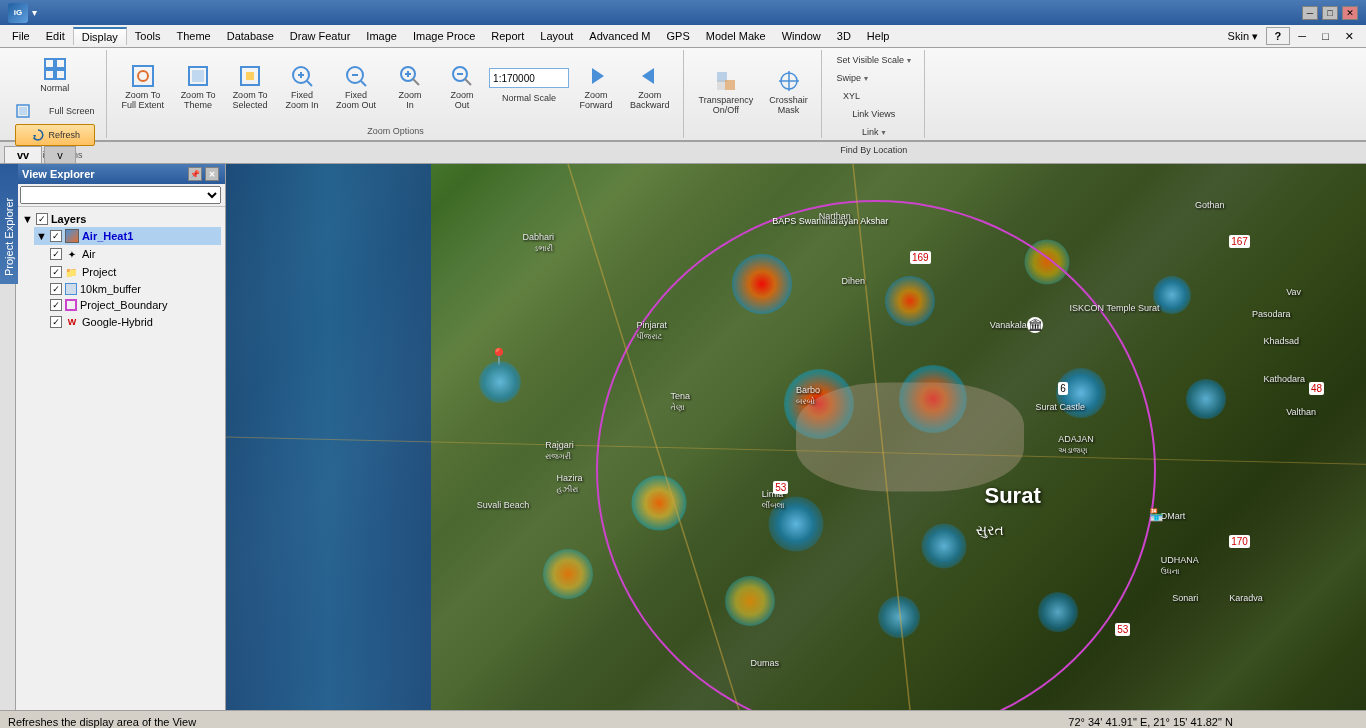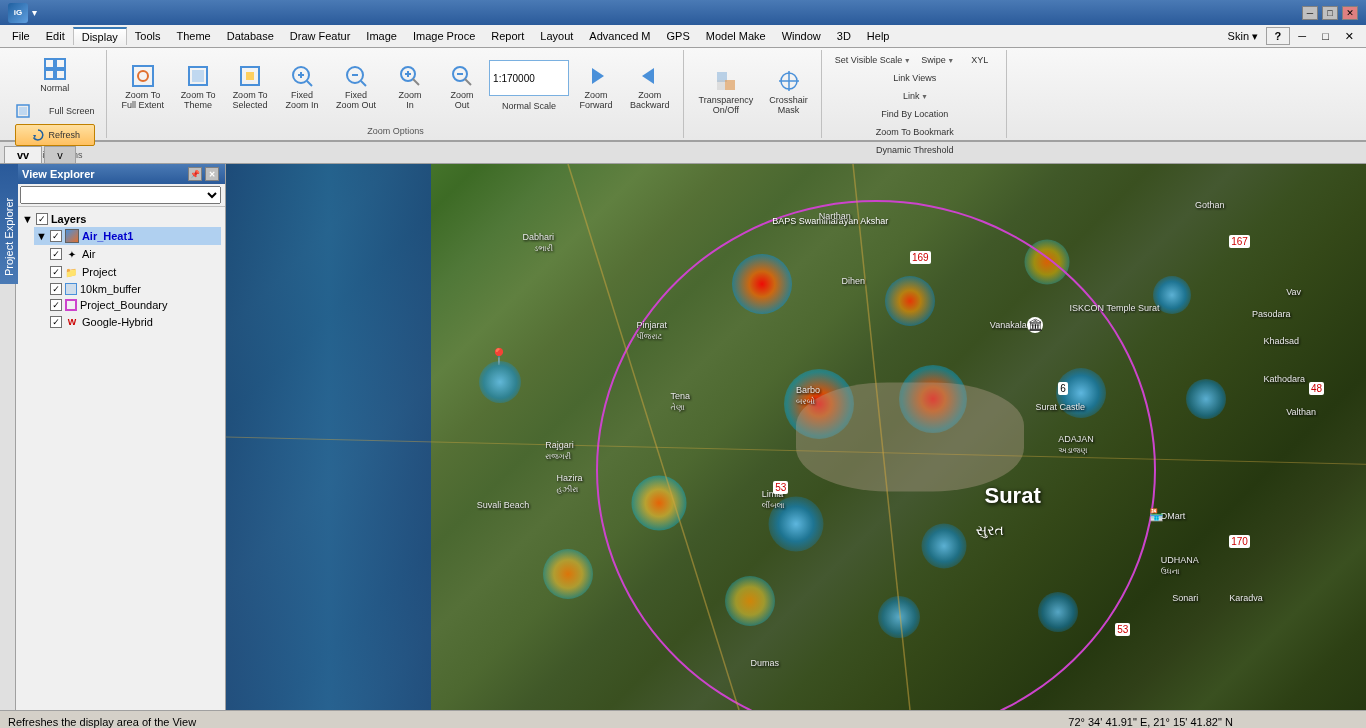--- a/index.html
+++ b/index.html
@@ -106,21 +106,21 @@
 
     
     .tab-active {
       background: linear-gradient(to bottom, #ffffff, #f0f0f0);
       border-top: 2px solid #3a7ab5;
     }
 
     
     .scale-input {
       width: 80px;
-      height: 36px;
+      height: 20px;
       border: 1px solid #7ab0e0;
       font-size: 10px;
       padding: 1px 3px;
       background: white;
     }
 
     
     .view-tabs {
       background: #e0e0e0;
       height: 22px;
@@ -504,21 +504,21 @@
               <line x1="2" y1="12" x2="22" y2="12" stroke="#4a90d9" stroke-width="1.5"></line>
             </svg>
         </div>
         <span>Crosshair<br>Mask</span>
       </div>
     </div>
     <div class="ribbon-group-label"></div>
   </div>
 
   <div class="ribbon-group">
-    <div style="display:flex;gap:2px;flex:1;">
+    <div style="display:flex;flex-direction:column;gap:2px;flex:1;">
       <div style="display:flex;gap:4px;align-items:center;">
         <div class="ribbon-btn" style="flex-direction:row;gap:3px;">
           <span>Set Visible Scale</span>
           <span class="dropdown-arrow">▾</span>
         </div>
       </div>
       <div style="display:flex;gap:4px;align-items:flex-end;">
         <div class="ribbon-btn" style="flex-direction:row;gap:3px;">
           <span>Swipe</span>
           <span class="dropdown-arrow">▾</span>

